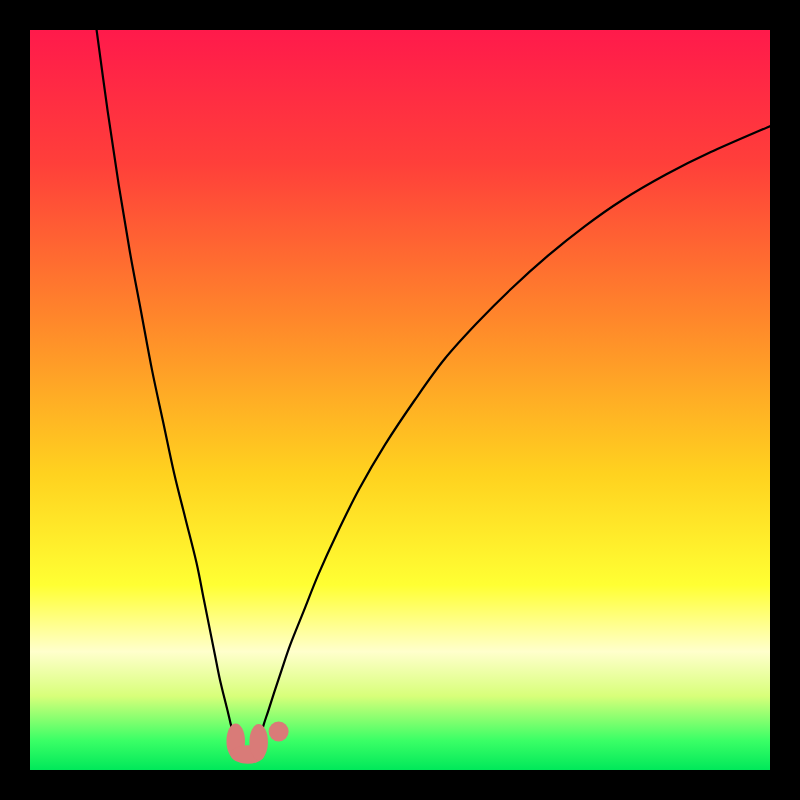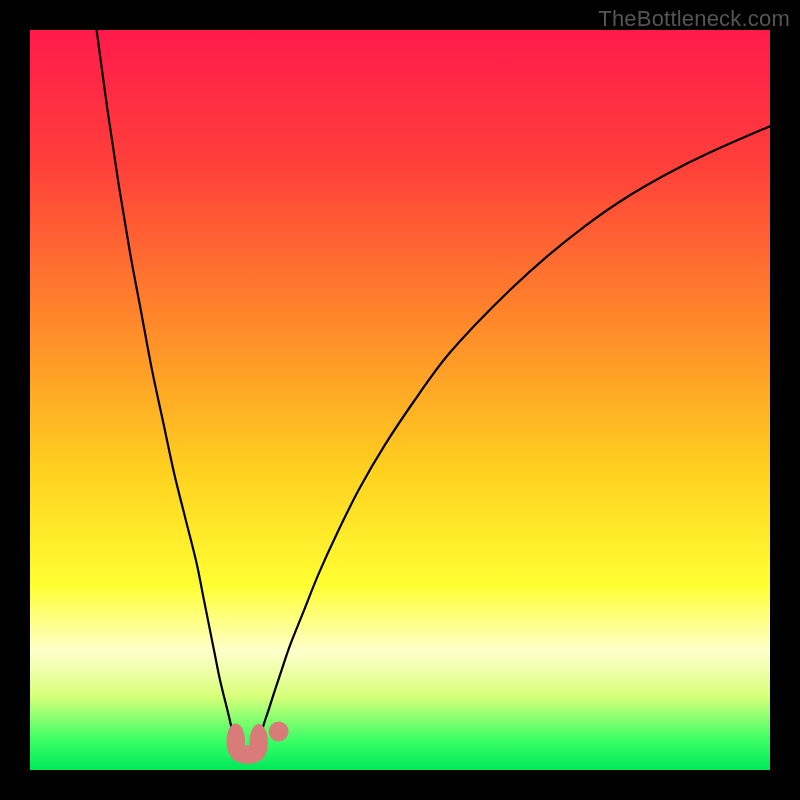--- a/index.html
+++ b/index.html
@@ -59,14 +59,13 @@
         </defs>
         <rect x="0" y="0" width="740" height="740" fill="url(#bg)"></rect>
         <path d="M66.60 0.00 C68.45 13.57,74.00 55.50,77.70 81.40 C81.40 107.30,85.10 131.97,88.80 155.40 C92.50 178.83,96.20 201.03,99.90 222.00 C103.60 242.97,107.30 261.47,111.00 281.20 C114.70 300.93,118.40 321.90,122.10 340.40 C125.80 358.90,129.50 374.93,133.20 392.20 C136.90 409.47,140.60 427.97,144.30 444.00 C148.00 460.03,151.70 473.60,155.40 488.40 C159.10 503.20,163.42 519.23,166.50 532.80 C169.58 546.37,171.68 558.70,173.90 569.80 C176.12 580.90,177.97 590.15,179.82 599.40 C181.67 608.65,183.40 617.28,185.00 625.30 C186.60 633.32,187.96 640.72,189.44 647.50 C190.92 654.28,192.52 660.45,193.88 666.00 C195.24 671.55,196.47 676.24,197.58 680.80 C198.69 685.36,199.68 689.93,200.54 693.38 C201.40 696.83,202.02 699.05,202.76 701.52 C203.50 703.99,204.61 707.07,204.98 708.18" fill="none" stroke="#000000" stroke-width="2.2" stroke-linecap="round"></path>
         <path d="M230.88 704.48 C231.37 702.75,232.61 698.07,233.84 694.12 C235.07 690.17,236.55 686.10,238.28 680.80 C240.01 675.50,241.98 669.08,244.20 662.30 C246.42 655.52,248.89 648.12,251.60 640.10 C254.31 632.08,256.78 624.07,260.48 614.20 C264.18 604.33,269.11 592.62,273.80 580.90 C278.49 569.18,283.05 556.85,288.60 543.90 C294.15 530.95,300.32 517.38,307.10 503.20 C313.88 489.02,321.28 473.60,329.30 458.80 C337.32 444.00,345.95 429.20,355.20 414.40 C364.45 399.60,374.93 384.18,384.80 370.00 C394.67 355.82,403.92 342.25,414.40 329.30 C424.88 316.35,436.60 304.02,447.70 292.30 C458.80 280.58,469.28 270.10,481.00 259.00 C492.72 247.90,505.67 236.18,518.00 225.70 C530.33 215.22,542.67 205.35,555.00 196.10 C567.33 186.85,578.43 178.83,592.00 170.20 C605.57 161.57,621.60 152.32,636.40 144.30 C651.20 136.28,663.53 130.12,680.80 122.10 C698.07 114.08,730.13 100.52,740.00 96.20" fill="none" stroke="#000000" stroke-width="2.2" stroke-linecap="round"></path>
         <ellipse cx="205.72000000000003" cy="711.14" rx="9.25" ry="17.76" fill="#d97b78"></ellipse>
         <ellipse cx="217.55999999999997" cy="724.46" rx="17.02" ry="9.25" fill="#d97b78"></ellipse>
         <ellipse cx="228.66" cy="711.88" rx="9.25" ry="17.76" fill="#d97b78"></ellipse>
         <ellipse cx="248.64000000000001" cy="701.52" rx="9.990000000000002" ry="9.990000000000002" fill="#d97b78"></ellipse>
       </svg>
   </div>
-  <div class="watermark">TheBottleneck.com</div>
 </div>
 
 </body></html>

